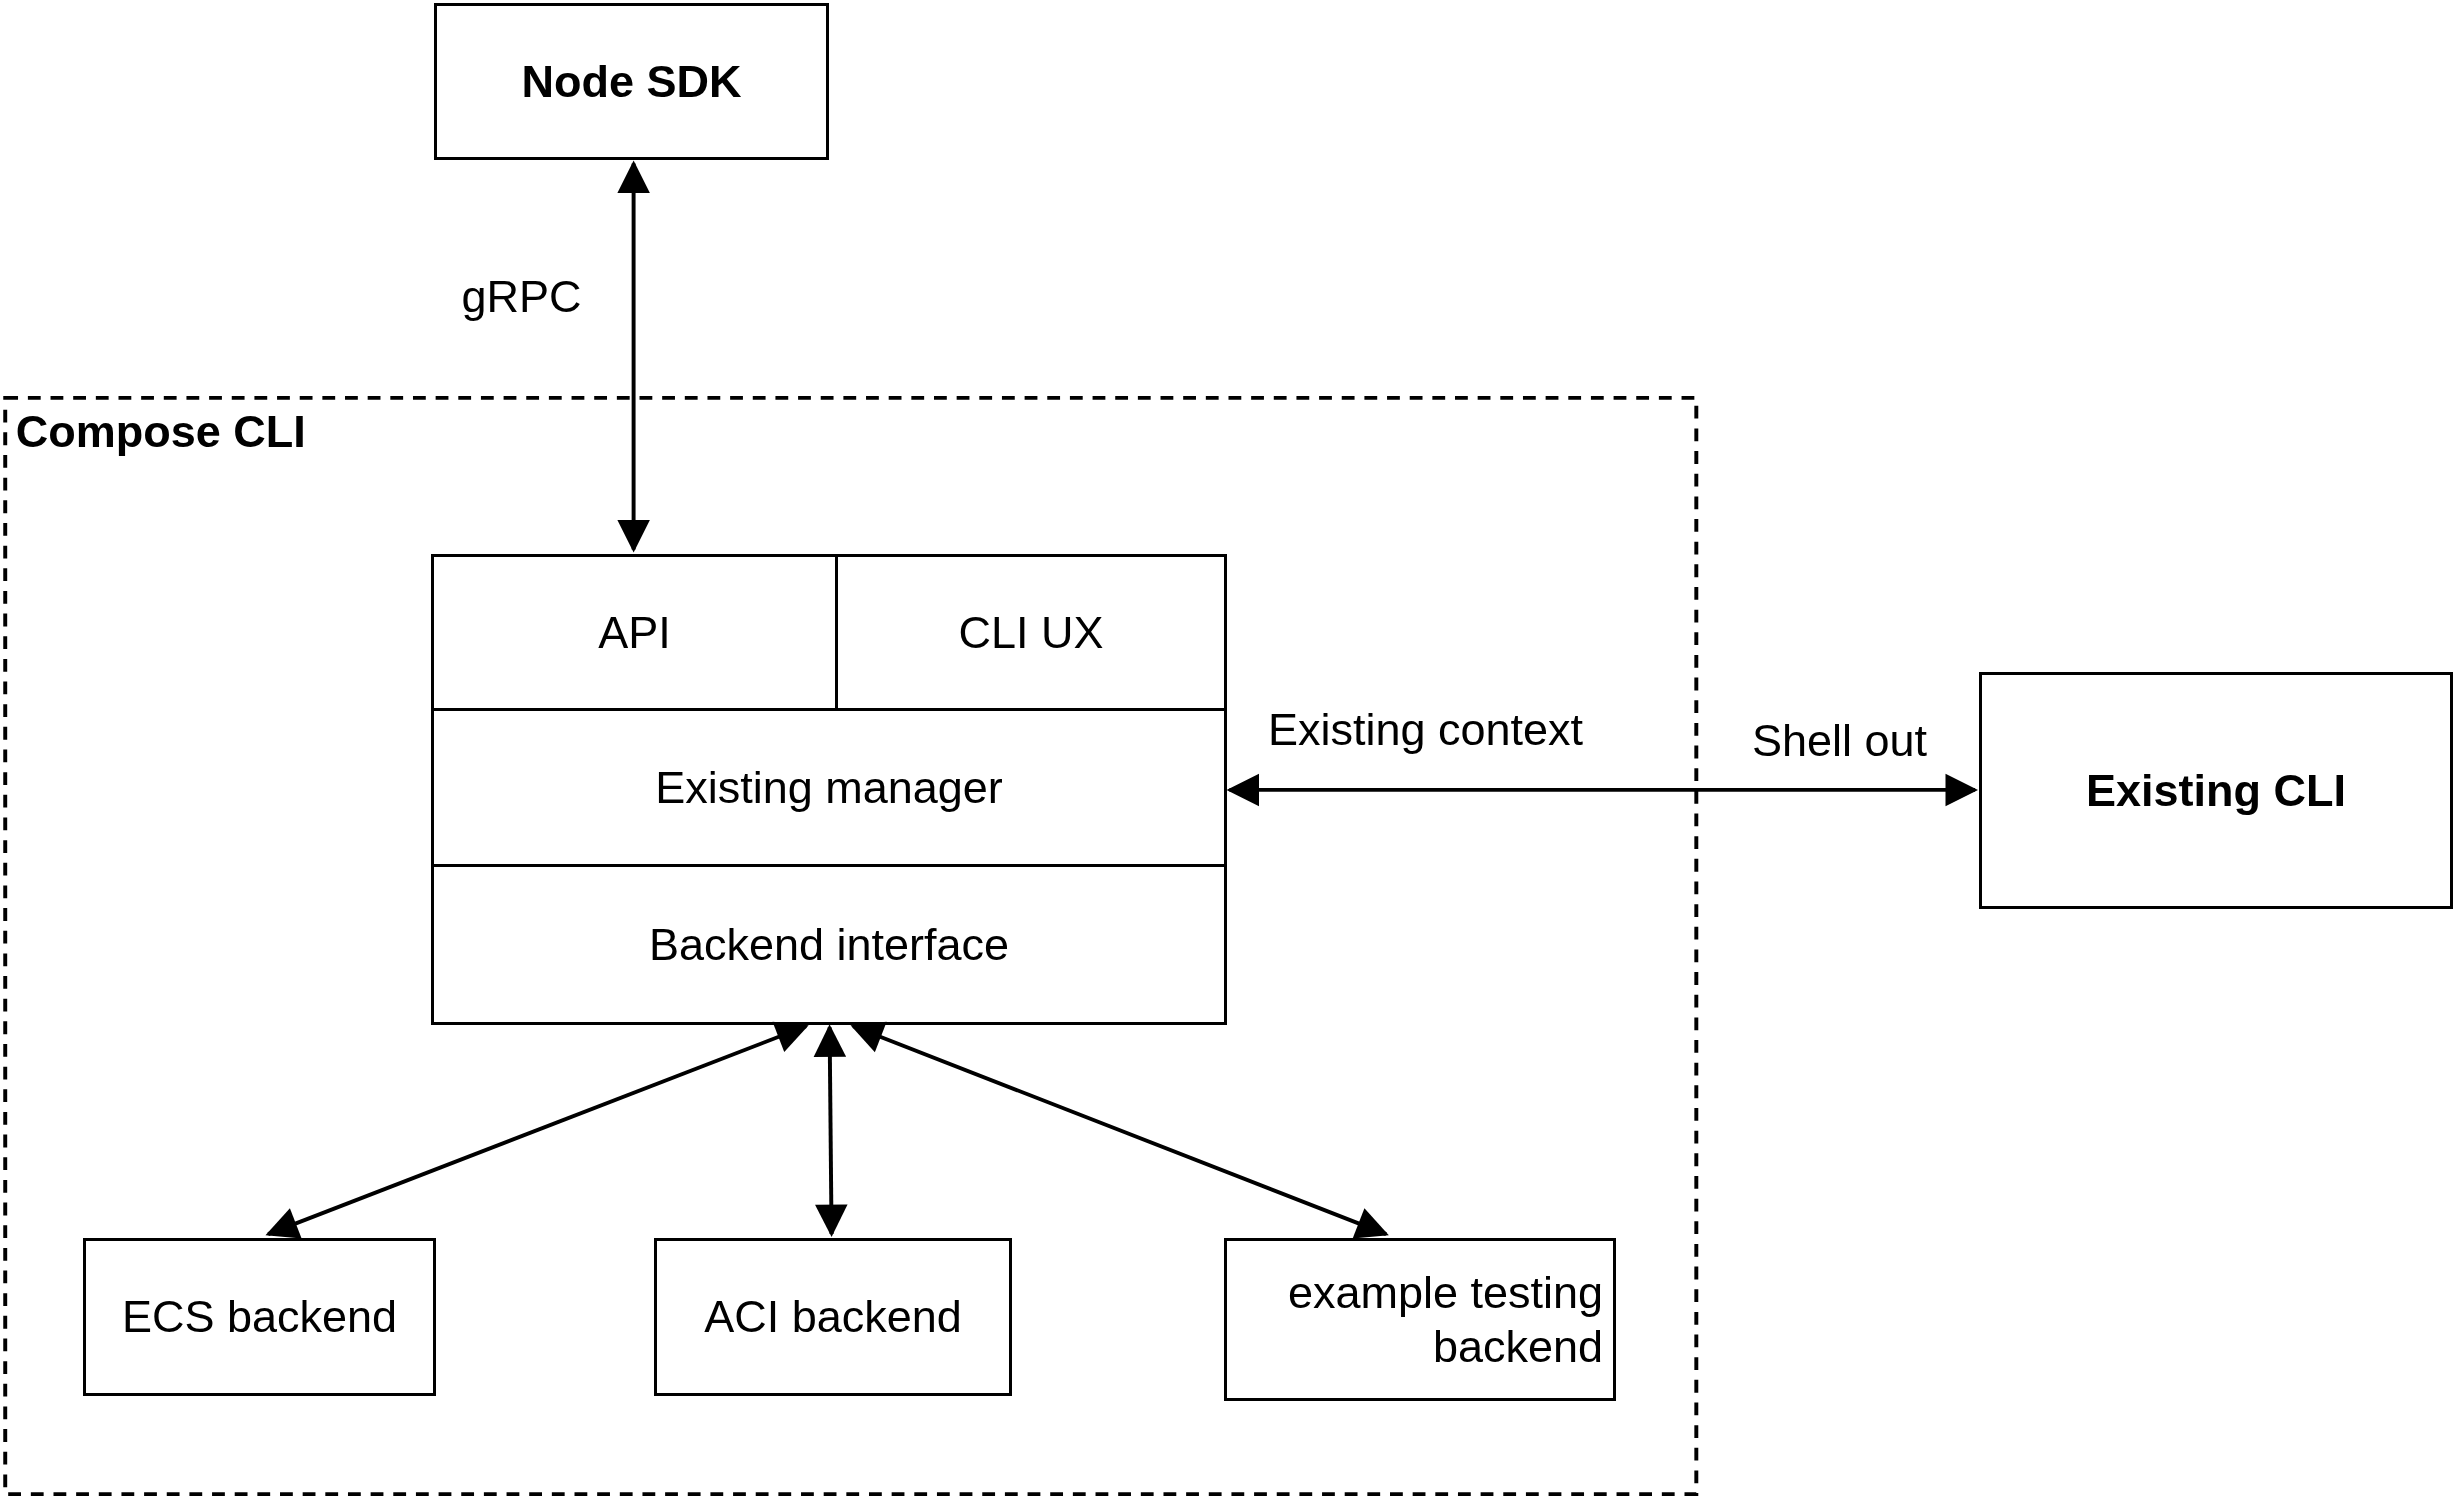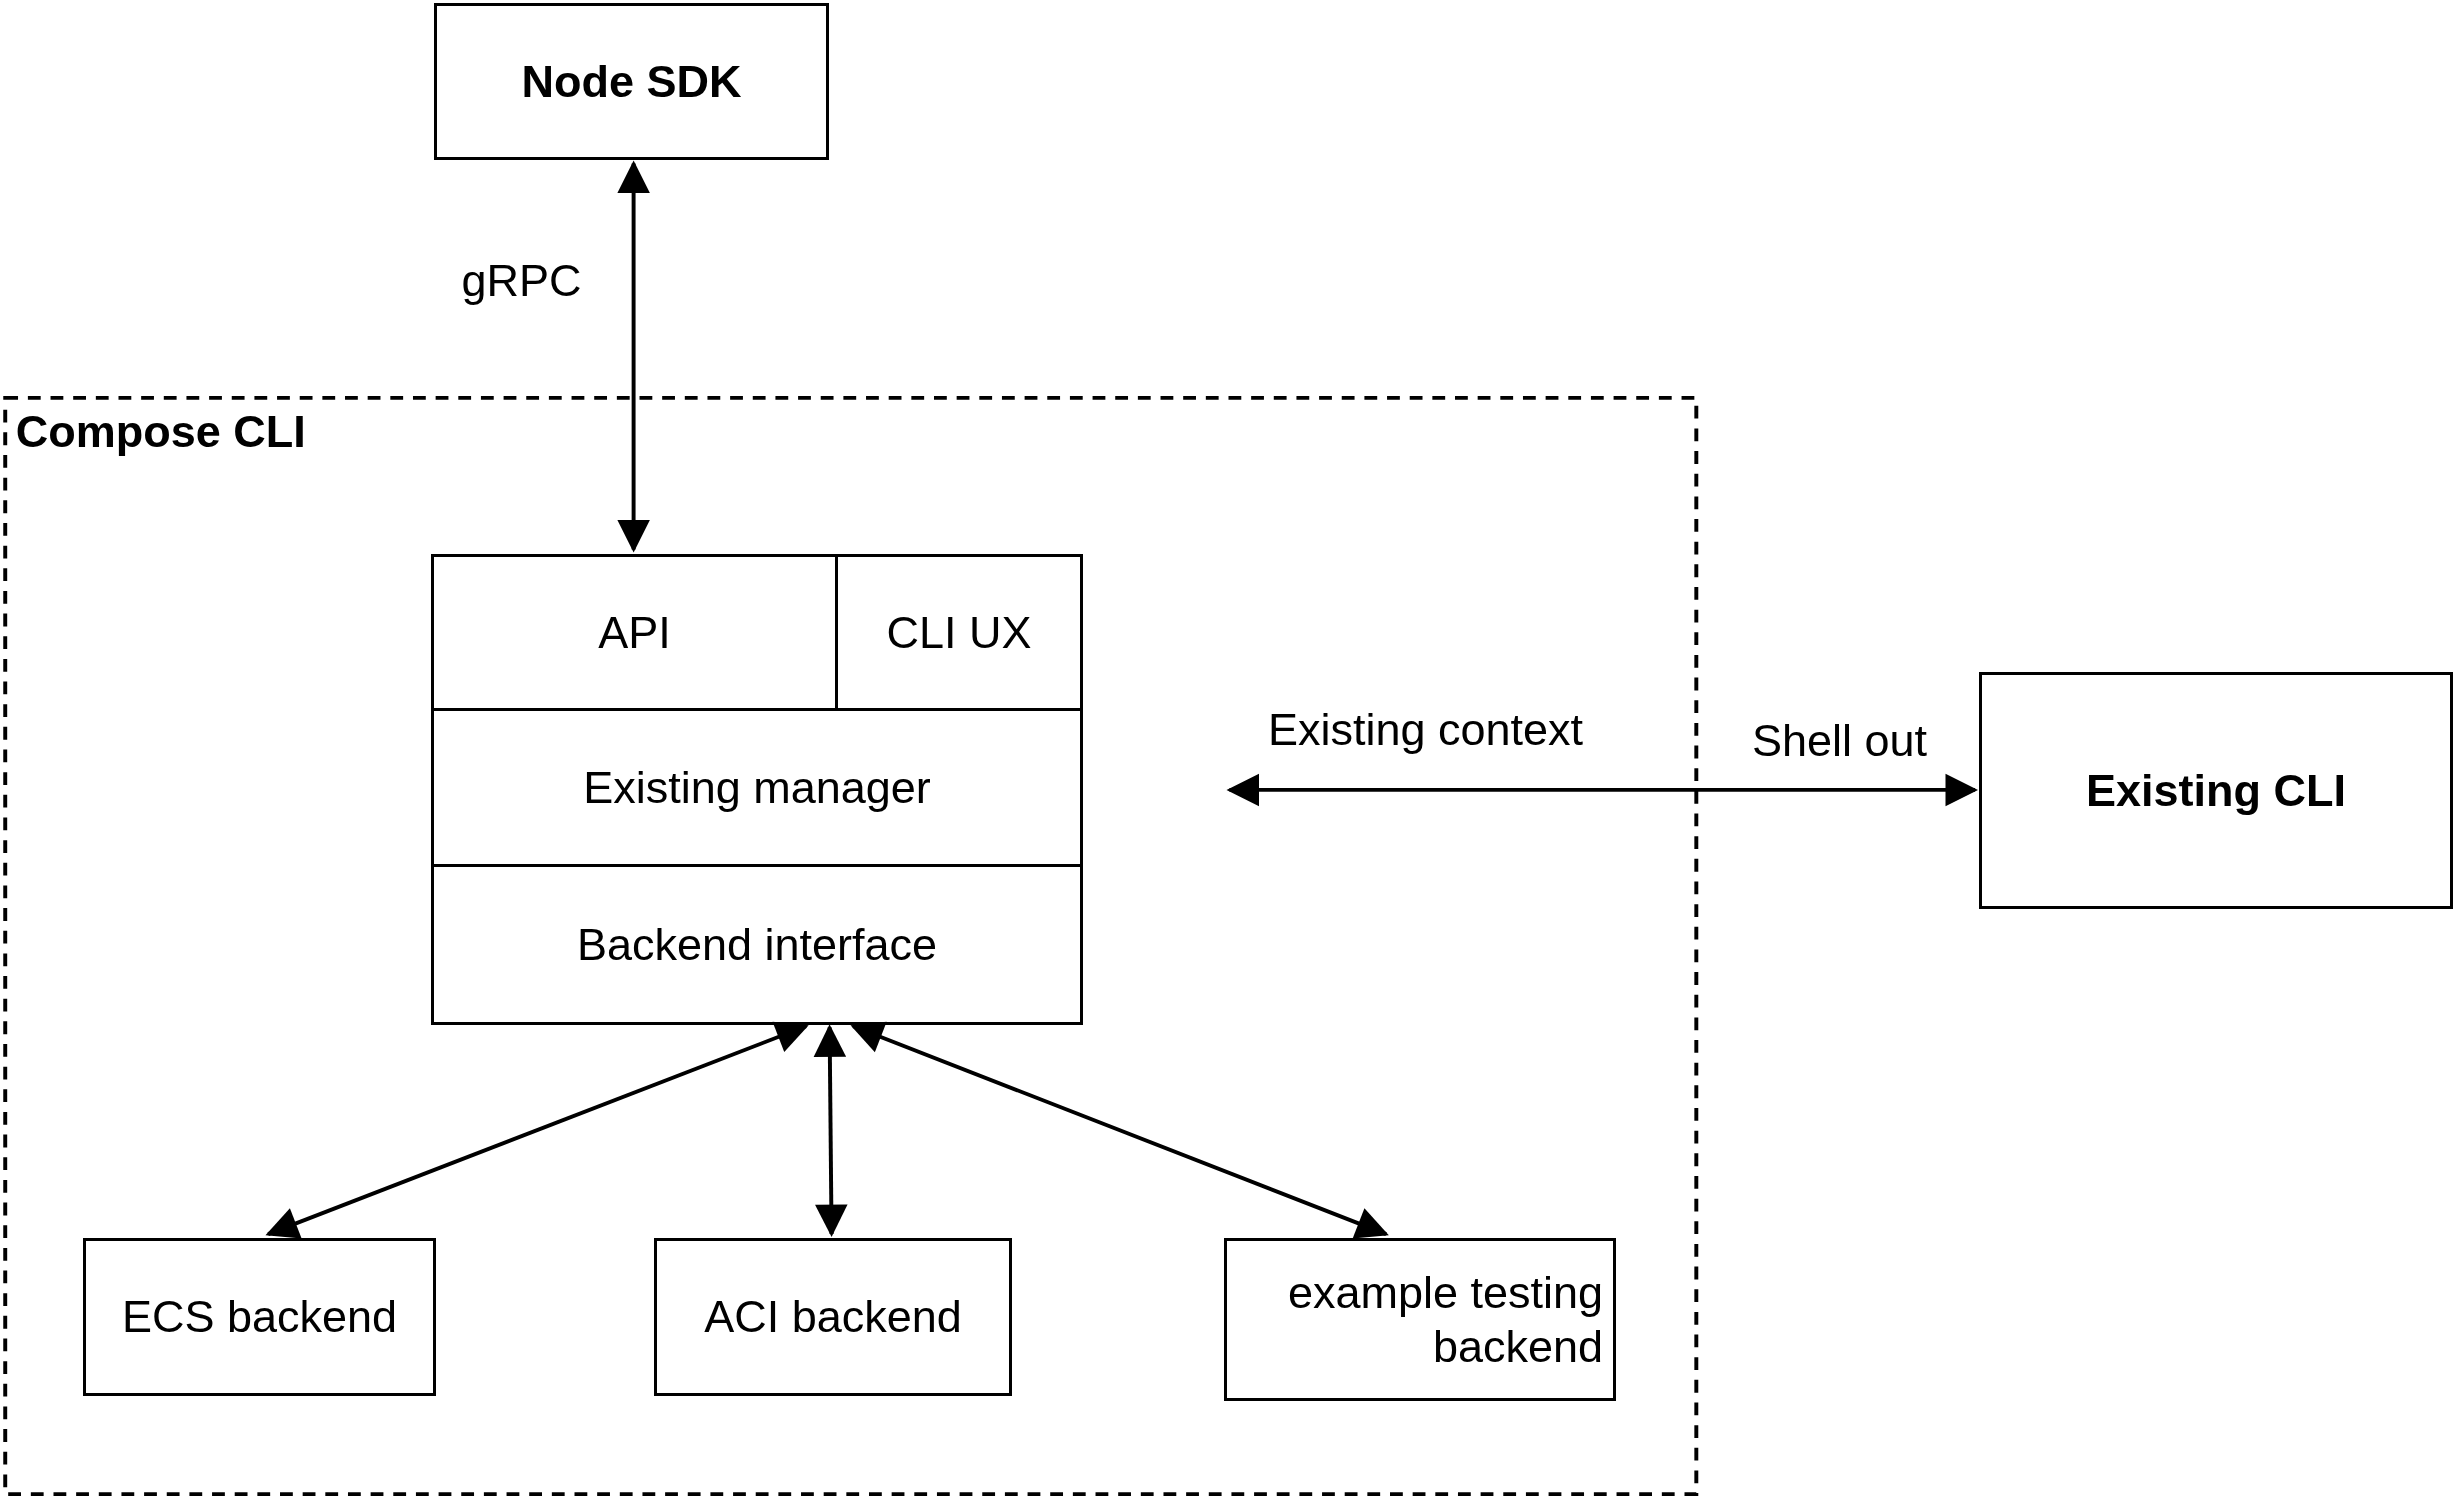--- a/index.html
+++ b/index.html
@@ -25,21 +25,21 @@
     font-size: 45px;
     line-height: 1.18;
     padding: 0 9.9px;
   }
   .bold { font-weight: bold; }
 
   
   .compound {
     position: absolute;
     left: 431px; top: 554px;
-    width: 652px; height: 471px;
+    width: 796px; height: 471px;
     border: 3.9px solid var(--stroke);
     background: var(--bg);
     display: flex;
     flex-direction: column;
   }
   .compound .row { display: flex; width: 100%; }
   .compound .row-top { height: 154px; border-bottom: 3.9px solid var(--stroke); }
   .compound .row-mid { height: 156px; border-bottom: 3.9px solid var(--stroke); }
   .compound .row-bot { flex: 1; }
   .cell {
@@ -122,21 +122,21 @@
   </div>
 
   <div class="box" style="left:83px; top:1238px; width:353px; height:158px;">
     <span>ECS backend</span>
   </div>
 
   <div class="box" style="left:1224px; top:1238px; width:392px; height:163px;">
     <span>example testing backend</span>
   </div>
 
-  <div class="edge-label" style="left:438px; top:254px; width:167px;">gRPC</div>
+  <div class="edge-label" style="left:438px; top:270px; width:167px;">gRPC</div>
 
   <div class="edge-label" style="left:1253px; top:703px; width:345px;">Existing context</div>
 
   <div class="edge-label" style="left:1714px; top:703px; width:251px;margin-top:11px;">Shell out</div>
 
   <svg class="edges" viewBox="0 0 2492 1524">
     <defs>
       <marker id="ah" viewBox="0 0 12 12" refX="10.5" refY="6" markerWidth="9" markerHeight="9" orient="auto-start-reverse">
         <path d="M0.5,0.5 L11.5,6 L0.5,11.5 Z" fill="currentColor"></path>
       </marker>

